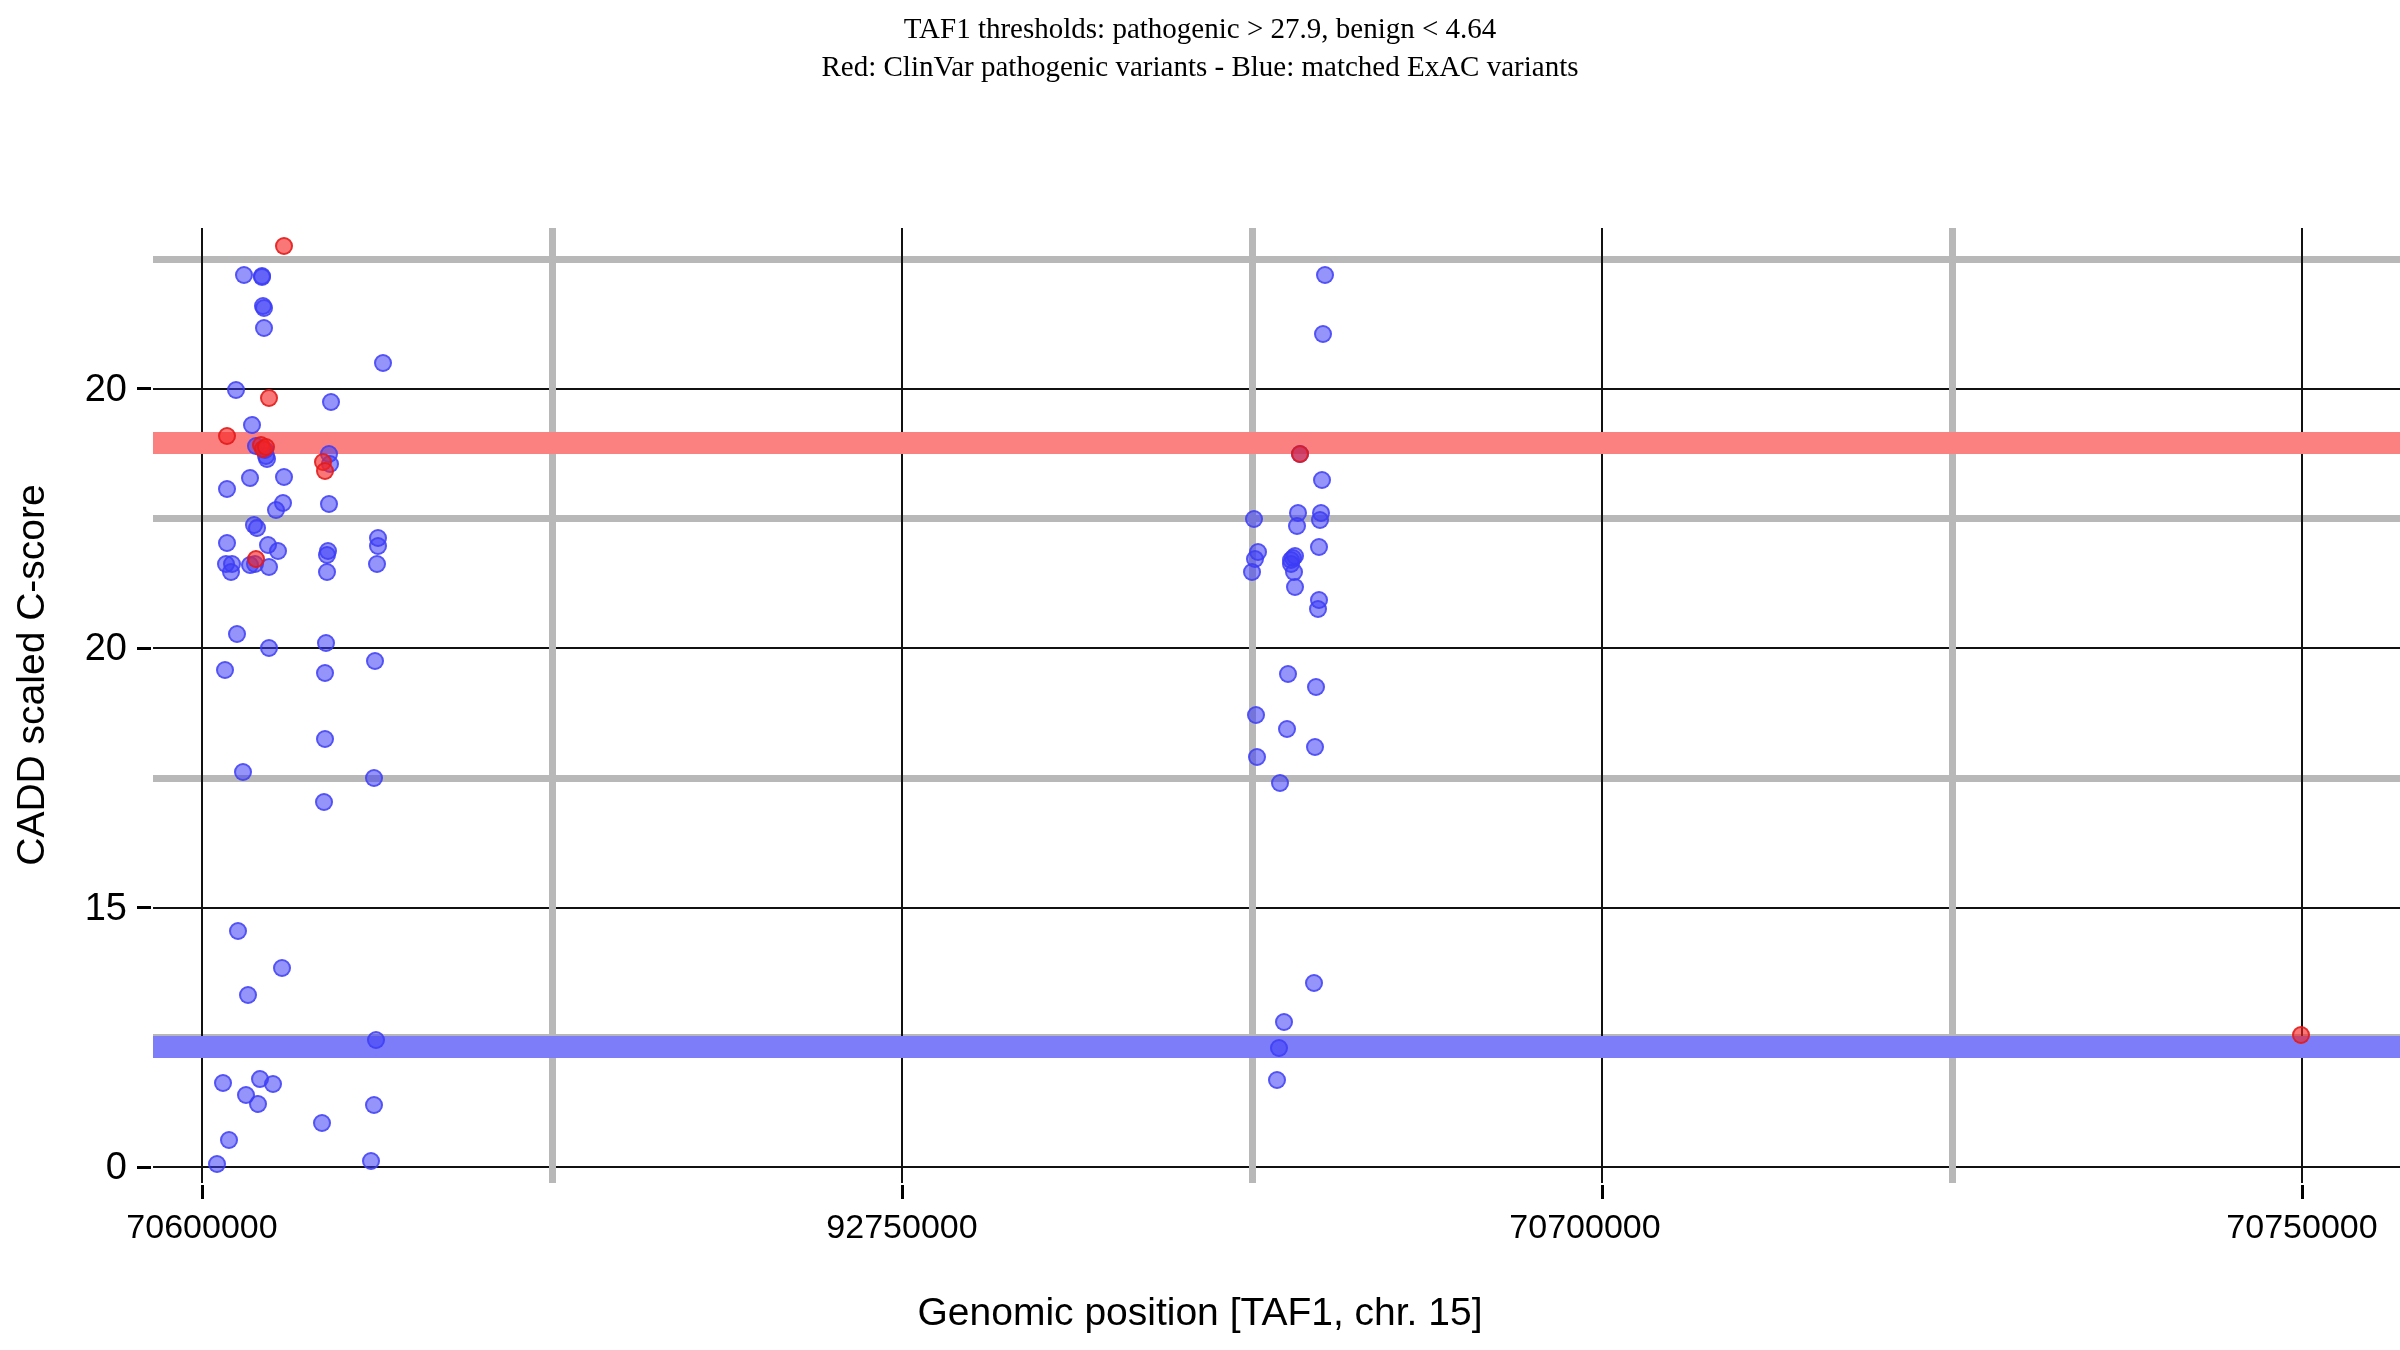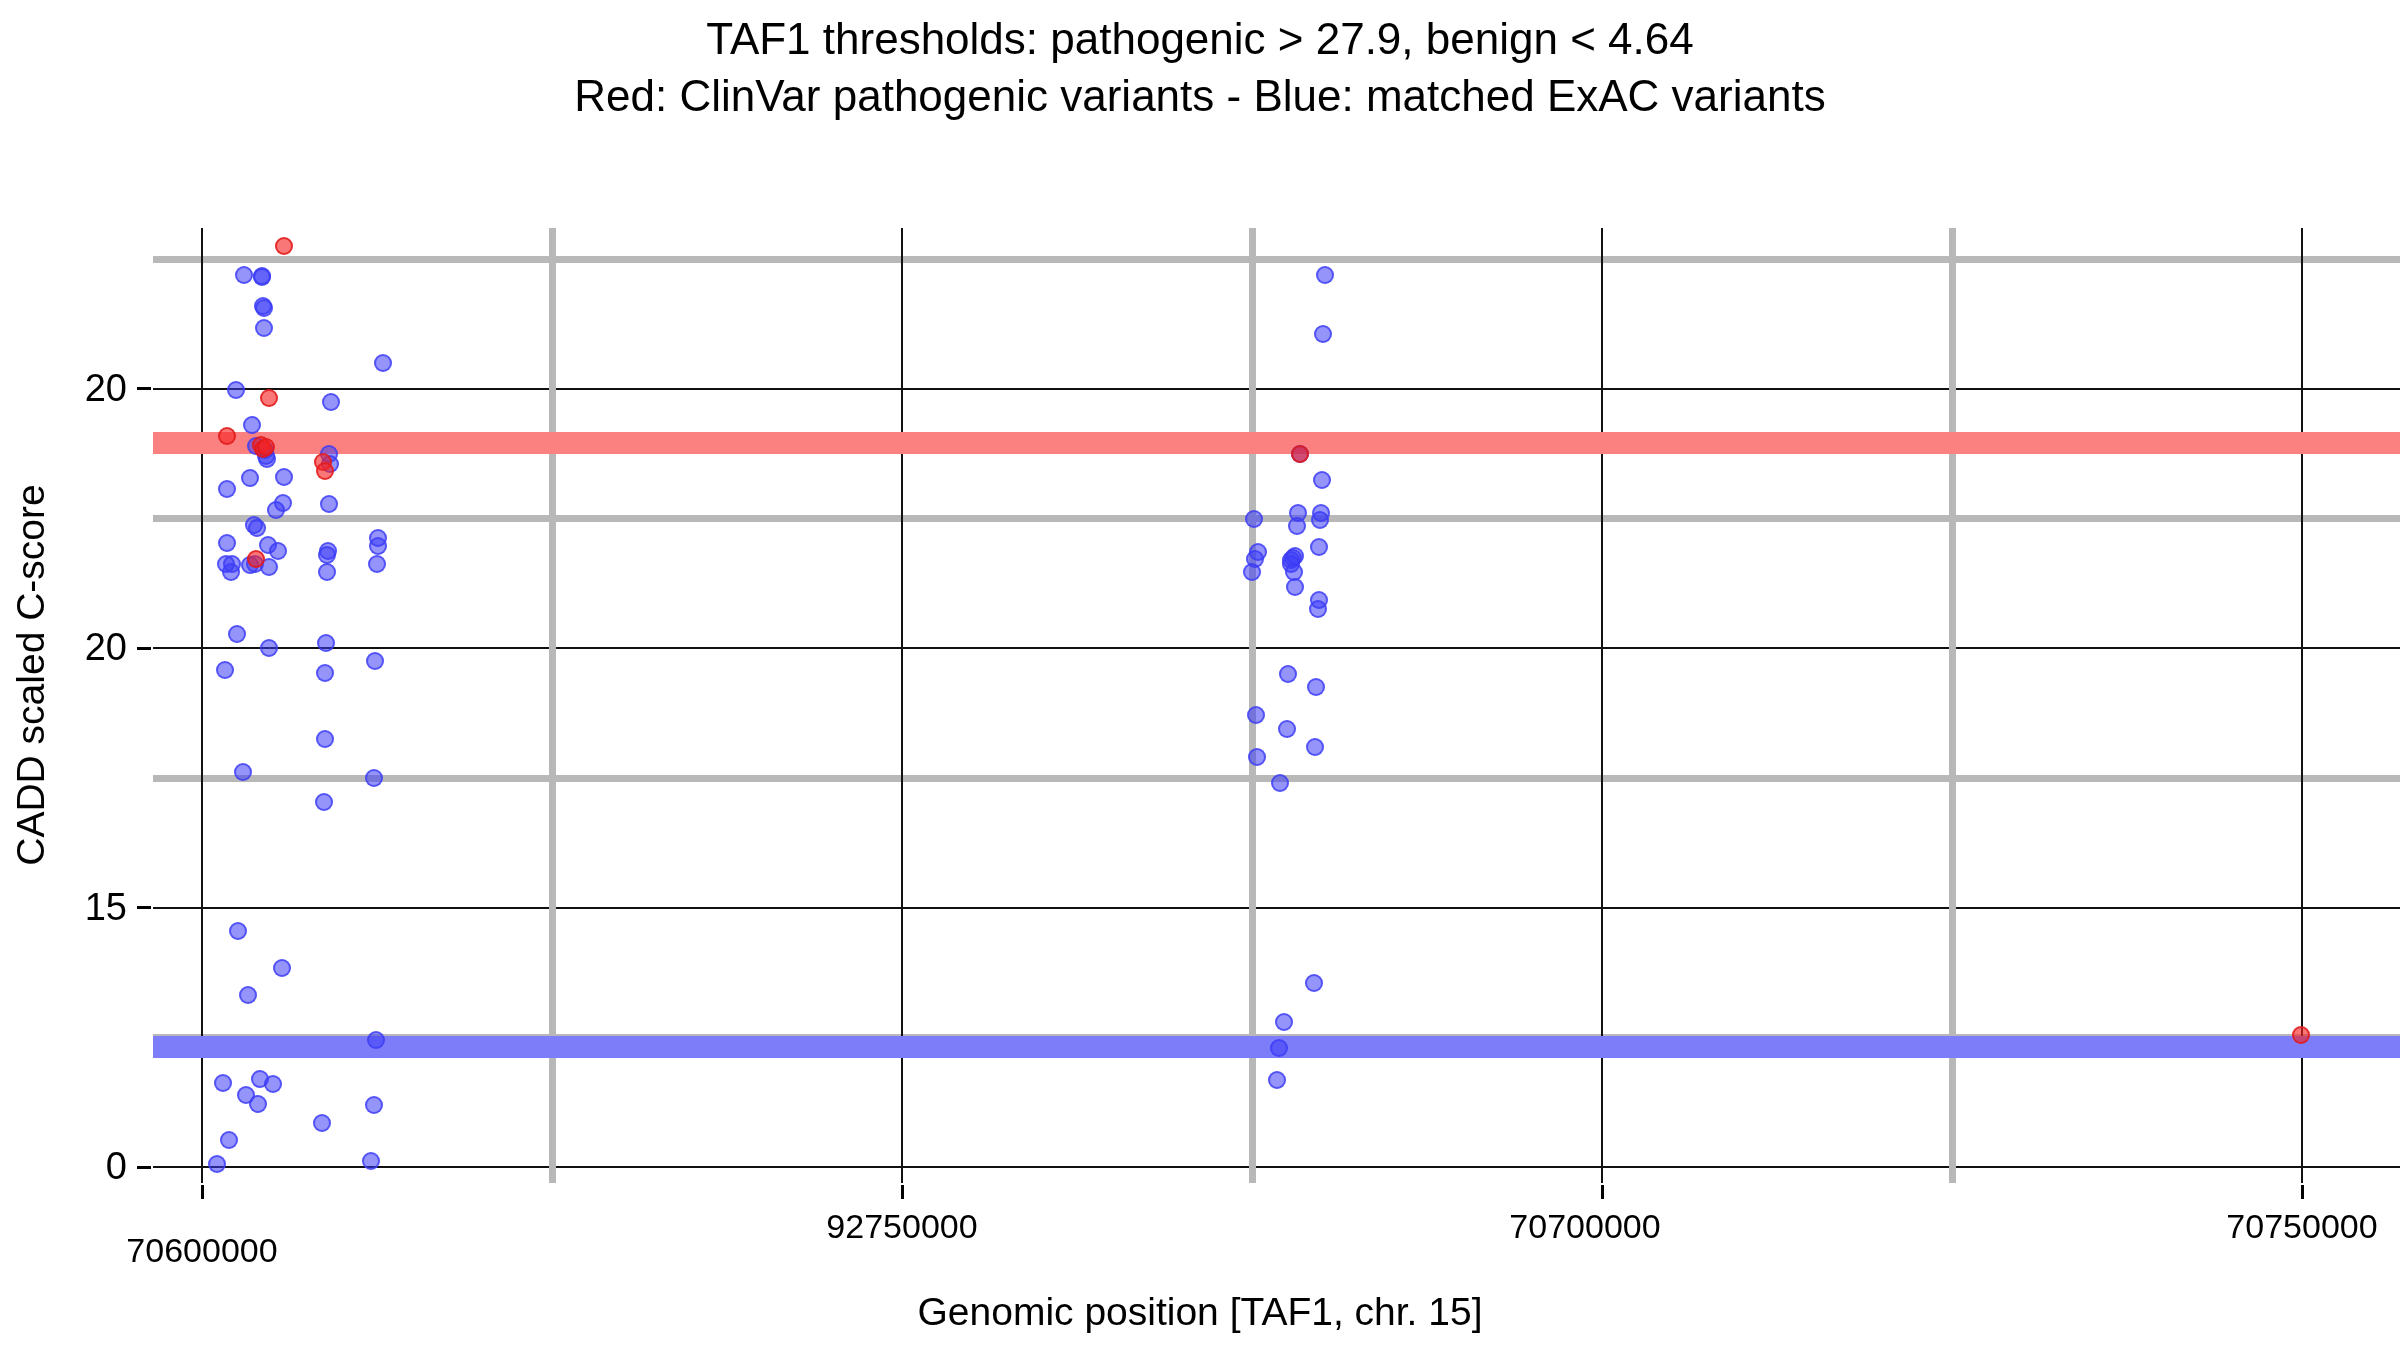--- a/index.html
+++ b/index.html
@@ -24,24 +24,25 @@
   
   #title-block {
     position: absolute;
     left: 0;
     top: 10px;
     width: 2400px;
     text-align: center;
     line-height: 1.30;
   }
   #title-block .title-line {
-    font-size: 44px;
+    font-size: 29px;
     font-weight: 400;
     color: #000000;
     white-space: pre;
+    font-family: Liberation Serif, serif;
   }
 
   
   #ylab {
     position: absolute;
     left: 0px;
     top: 0px;
     width: 1350px;
     height: 62px;
     transform: rotate(-90deg);
@@ -144,21 +145,21 @@
       <div class="ytick-label" style="left: 7px; top: 1145.43px;">0</div>
       <div class="ytick-mark" style="left: 137px; top: 906.418px;"></div>
       <div class="ytick-label" style="left: 7px; top: 885.918px;">15</div>
       <div class="ytick-mark" style="left: 137px; top: 646.908px;"></div>
       <div class="ytick-label" style="left: 7px; top: 626.408px;">20</div>
       <div class="ytick-mark" style="left: 137px; top: 387.397px;"></div>
       <div class="ytick-label" style="left: 7px; top: 366.897px;">20</div>
     </div>
   <div id="xticks">
       <div class="xtick-mark" style="top: 1185px; left: 200.5px;"></div>
-      <div class="xtick-label" style="top: 1207px; left: 52px; margin-top: 24px;">70600000</div>
+      <div class="xtick-label" style="top: 1207px; left: 52px;">70600000</div>
       <div class="xtick-mark" style="top: 1185px; left: 900.5px;"></div>
       <div class="xtick-label" style="top: 1207px; left: 752px;">92750000</div>
       <div class="xtick-mark" style="top: 1185px; left: 1600.5px;"></div>
       <div class="xtick-label" style="top: 1207px; left: 1435px;">70700000</div>
       <div class="xtick-mark" style="top: 1185px; left: 2300.5px;"></div>
       <div class="xtick-label" style="top: 1207px; left: 2152px;">70750000</div>
     </div>
 
   <div id="panel">
     <div id="grid-layer">

